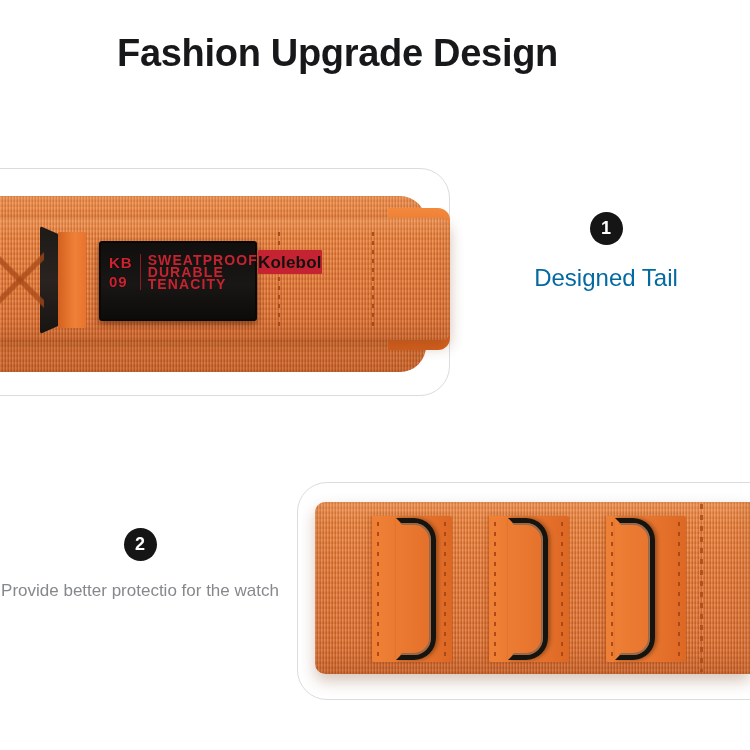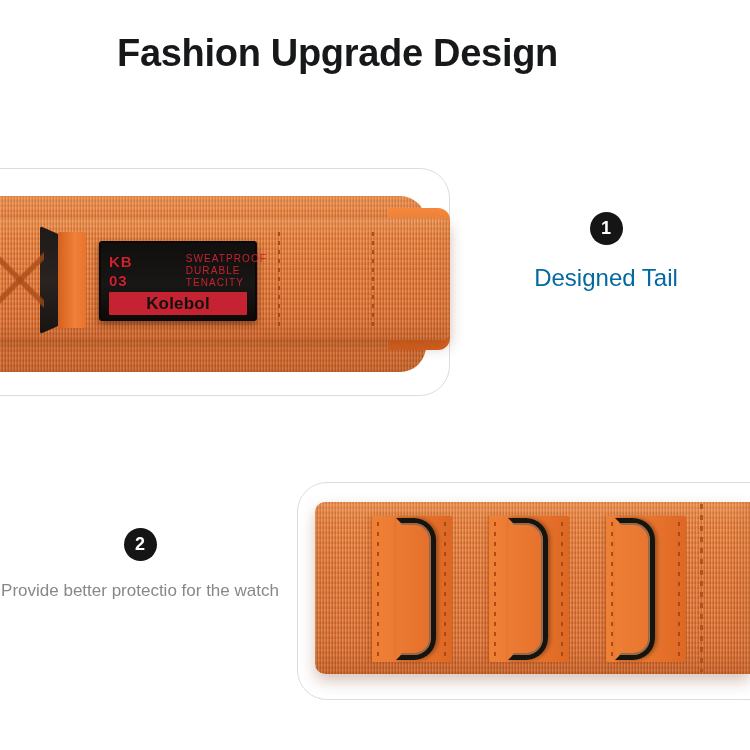--- a/index.html
+++ b/index.html
@@ -155,21 +155,21 @@
     left: 99px;
     top: 241px;
     width: 158px;
     height: 80px;
     background: linear-gradient(180deg, #100f0e 0%, #191715 55%, #0c0b0a 100%);
     border: 2px solid #0a0908;
     border-radius: 3px;
     box-shadow: 0 3px 7px rgba(60,20,5,0.55);
     padding: 7px 8px 4px 8px;
     display: flex;
-    flex-direction: column;
+    flex-direction: row;
     justify-content: space-between;
   }
 
   .label-top {
     display: flex;
     align-items: center;
     gap: 7px;
     height: 44px;
   }
 
@@ -183,25 +183,24 @@
   }
 
   .label-divider {
     width: 1px;
     height: 36px;
     background: #8e1a22;
   }
 
   .label-claims {
     color: #c42430;
-    font-size: 10px;
-    font-weight: normal;
+    font-size: 14px;
+    font-weight: bold;
     line-height: 12px;
     letter-spacing: 1.1px;
-    margin-left: 39px;
   }
 
   .label-brand-bar {
     background: #c62332;
     height: 24px;
     border-radius: 1px;
     display: flex;
     align-items: center;
     justify-content: center;
     text-align: right;
@@ -335,21 +334,21 @@
   <div class="keeper-dark"></div>
   <div class="keeper-fold"></div>
   <div class="stitch-x"></div>
   <div class="stitch-line-v" style="left:278px"></div>
   <div class="stitch-line-v" style="left:372px"></div>
 
   <div class="label">
     <div class="label-top">
       <div>
         <div class="label-code">KB</div>
-        <div class="label-code">03</div>
+        <div class="label-code">09</div>
       </div>
       <div class="label-divider"></div>
       <div class="label-claims">
         <div>SWEATPROOF</div>
         <div>DURABLE</div>
         <div>TENACITY</div>
       </div>
     </div>
     <div class="label-brand-bar">
       <span class="label-brand">Kolebol</span>

